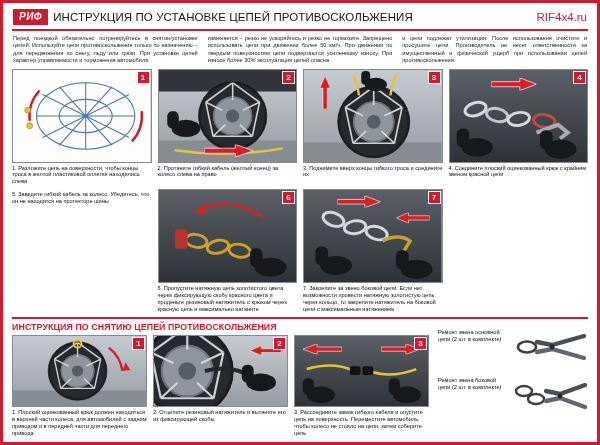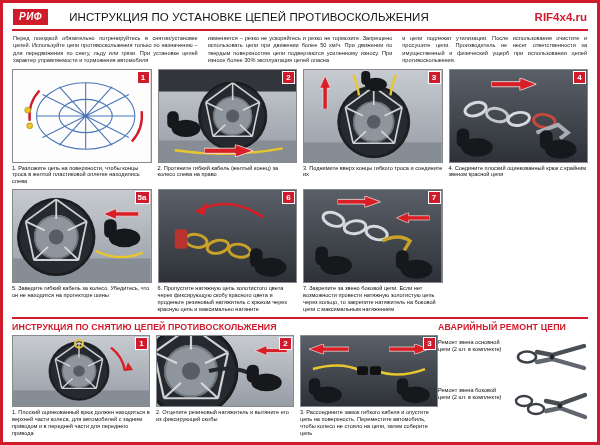--- a/index.html
+++ b/index.html
@@ -1,35 +1,35 @@
 <!DOCTYPE html>
 <html><head>
 <meta charset="utf-8">
 <style>
   :root{ --red:#cf1b2b; --ink:#141414; }
   *{box-sizing:border-box}
   html,body{margin:0;padding:0}
   body{width:600px;height:445px;background:#fff;font-family:"Liberation Sans",sans-serif;color:var(--ink)}
   .sheet{width:600px;height:445px;border:3px solid var(--red);padding:4px 9px 6px;overflow:hidden;background:#fff;position:relative}
   figure{margin:0}
-  .hdr{display:flex;align-items:center;gap:21px;padding:2px 1px 4px;border-bottom:2px solid var(--red)}
+  .hdr{display:flex;align-items:center;gap:5px;padding:2px 1px 4px;border-bottom:2px solid var(--red)}
   .logo{background:var(--red);color:#fff;font-weight:bold;font-style:italic;font-size:10px;line-height:1;padding:3px 6px;letter-spacing:.5px;flex:0 0 auto}
   .title{margin:0;font-size:11.5px;font-weight:normal;white-space:nowrap;letter-spacing:.1px}
-  .site{margin-left:auto;color:var(--red);font-weight:bold;font-size:11.5px}
+  .site{margin-left:auto;color:var(--red);font-weight:normal;font-size:11.5px}
   .intro{display:flex;gap:10px;padding:4px 1px}
   .intro p{flex:1;margin:0;font-size:5.6px;line-height:1.32;text-align:justify;color:#1b1b1b}
   .grid4{display:grid;grid-template-columns:repeat(4,1fr);gap:4px 6px}
   .grid3{display:grid;grid-template-columns:repeat(3,1fr);gap:4px 6px}
   .phw{position:relative;height:94px;border:1px solid #86898e;background:#b4b8be;overflow:hidden}
   .phw.small{height:72px}
   .ph{display:block;width:100%;height:100%}
   .badge{position:absolute;top:1px;right:1px;min-width:13px;height:13px;padding:0 2px;background:var(--red);border:1px solid #fff;color:#fff;font-size:8px;font-weight:bold;display:flex;align-items:center;justify-content:center}
   .cap{margin:2px 0 0;font-size:5.6px;line-height:1.24;color:#101010}
   .rule{height:2px;background:var(--red);margin:4px 0 3px}
-  .bottom{display:flex;margin-top:1px}
+  .bottom{display:flex;gap:9px;margin-top:1px}
   .bleft{flex:1;min-width:0}
   .sec-title{margin:0 0 3px;color:var(--red);font-weight:bold;font-size:8.8px;letter-spacing:.1px}
   .repair{flex:0 0 150px}
   .r-item{display:flex;align-items:flex-start;gap:5px;margin:7px 0 12px}
   .r-item .txt{flex:1;font-size:5.6px;line-height:1.3;color:#101010}
   .r-ico{flex:0 0 74px;width:74px;height:36px}
 </style>
 </head>
 <body>
 
@@ -145,33 +145,20 @@
           <use href="#sym-hand" x="84" y="60" width="54" height="34"></use>
           <use href="#sym-hand" x="2" y="58" width="48" height="34"></use>
           <use href="#sym-arrow" x="42" y="8" width="46" height="13"></use>
         </svg>
         <span class="badge">4</span>
       </div>
       <figcaption class="cap">4. Соедините плоский оцинкованный крюк с крайним звеном красной цепи</figcaption>
     </figure>
 
     <figure class="panel">
-      <div class="phw">
-        <svg class="ph" viewBox="0 0 140 94" preserveAspectRatio="none">
-          <rect width="140" height="94" fill="url(#g-bg)"></rect>
-          <rect y="70" width="140" height="24" fill="#878d94"></rect>
-          <use href="#sym-wheel" x="2" y="6" width="84" height="84"></use>
-          <path d="M84 62 Q108 74 132 64" stroke="#e8c62d" stroke-width="2.4" fill="none"></path>
-          <use href="#sym-hand" x="88" y="28" width="48" height="34"></use>
-          <g transform="translate(128,30) rotate(180)">
-              <use href="#sym-arrow" width="36" height="11"></use>
-            </g>
-        </svg>
-        <span class="badge">5а</span>
-      </div>
       <figcaption class="cap">5. Заведите гибкий кабель за колесо. Убедитесь, что он не находится на протекторе шины</figcaption>
     </figure>
 
 
     <figure class="panel">
       <div class="phw">
         <svg class="ph" viewBox="0 0 140 94" preserveAspectRatio="none">
           <rect width="140" height="94" fill="url(#g-dark)"></rect>
           <g fill="none" stroke="#c9a227" stroke-width="3">
             <ellipse cx="38" cy="52" rx="11" ry="6.5" transform="rotate(10 38 52)"></ellipse>
@@ -267,21 +254,20 @@
             </svg>
             <span class="badge">3</span>
           </div>
           <figcaption class="cap">3. Рассоедините замок гибкого кабеля и опустите цепь на поверхность. Переместите автомобиль, чтобы колесо не стояло на цепи, затем соберите цепь</figcaption>
         </figure>
 
       </div>
     </div>
 
     <aside class="repair">
-      <h2 class="sec-title">АВАРИЙНЫЙ РЕМОНТ ЦЕПИ</h2>
 
       <div class="r-item">
         <span class="txt">Ремонт звена основной цепи (2 шт. в комплекте)</span>
         <svg class="r-ico" viewBox="0 0 74 36">
           <ellipse cx="13" cy="18" rx="9" ry="5.5" fill="none" stroke="#3c4046" stroke-width="2.6"></ellipse>
           <path d="M23 13 L38 16 L70 7" fill="none" stroke="#4a4f56" stroke-width="4.4" stroke-linecap="round"></path>
           <path d="M23 23 L38 20 L70 29" fill="none" stroke="#62676f" stroke-width="4.4" stroke-linecap="round"></path>
           <circle cx="38" cy="18" r="2.4" fill="#23262b"></circle>
         </svg>
       </div>

